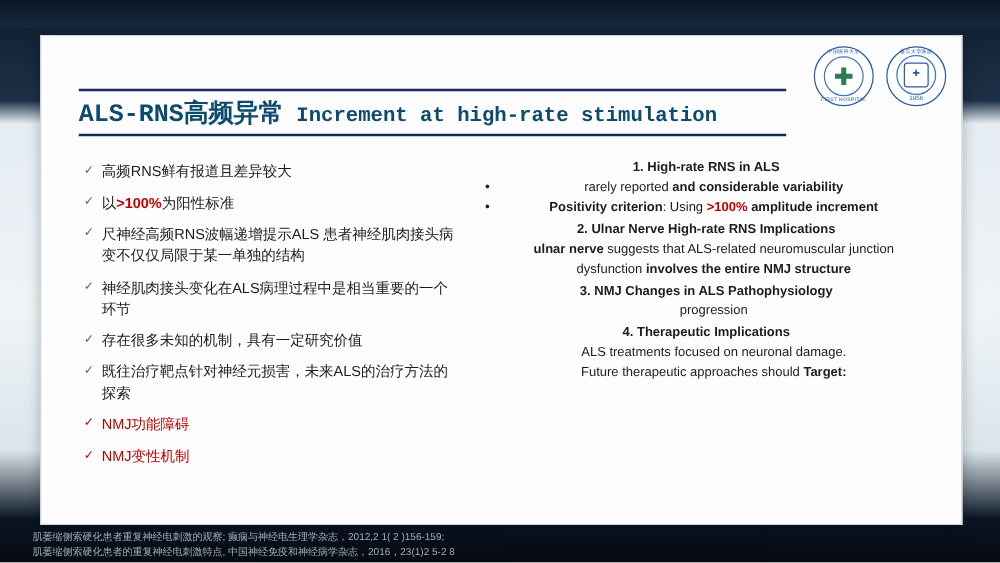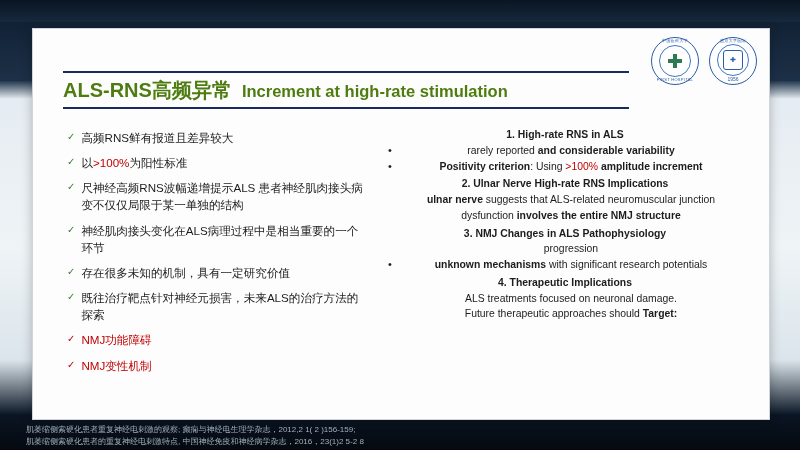--- a/index.html
+++ b/index.html
@@ -99,23 +99,23 @@
     width: 566px; height: 2px;
     background: #1a2a5e;
     margin-bottom: 4px;
   }
   .title-line-bottom {
     width: 566px; height: 2px;
     background: #1a2a5e;
     margin-top: 3px;
   }
   .title {
-    font-family: Liberation Sans, sans-serif;
+    font-family: Liberation Mono, monospace;
     font-size: 20px;
-    color: #4d7c0f;
+    color: #0c4a6e;
     font-weight: bold;
     white-space: nowrap;
   }
   .title .en {
     font-size: 16.5px;
     padding-left: 10px;
   }
 
   .col-left {
     position: absolute;
@@ -133,21 +133,21 @@
   .bullet-mark {
     color: #3a7a3a;
     font-size: 10px;
     margin-right: 6px;
     line-height: 1.5;
     flex: none;
   }
   .bullet-mark.red { color: #c00000; }
   .bullet-text { flex: 1; }
   .red { color: #c00000; }
-  .redb { color: #c00000; font-weight: normal; }
+  .redb { color: #c00000; font-weight: bold; }
 
   .col-right {
     position: absolute;
     left: 352px; top: 96px;
     width: 360px;
     font-size: 10.4px;
     color: #1c1c1c;
     line-height: 1.42;
     text-align: center;
   }
@@ -265,21 +265,20 @@
       <div class="r-head">1. High-rate RNS in ALS</div>
       <div class="r-item dot"><span>rarely reported </span><span class="b">and considerable variability</span></div>
       <div class="r-item dot"><span class="b">Positivity criterion</span><span>: Using </span><span class="redb">&gt;100%</span><span class="b"> amplitude increment</span></div>
 
       <div class="r-head">2. Ulnar Nerve High-rate RNS Implications</div>
       <div class="r-item plain"><span class="b">ulnar nerve </span><span>suggests that ALS-related neuromuscular junction</span></div>
       <div class="r-item plain"><span>dysfunction </span><span class="b">involves the entire NMJ structure</span></div>
 
       <div class="r-head">3. NMJ Changes in ALS Pathophysiology</div>
       <div class="r-item plain">progression</div>
-      <div class="r-item dot"><span class="b">unknown mechanisms</span><span> with significant research potentials</span></div>
 
       <div class="r-head">4. Therapeutic Implications</div>
       <div class="r-item plain">ALS treatments focused on neuronal damage.</div>
       <div class="r-item plain"><span>Future therapeutic approaches should </span><span class="b">Target:</span></div>
 
     </div>
   </div>
 
   <div class="footer">
     <div>肌萎缩侧索硬化患者重复神经电刺激的观察; 癫痫与神经电生理学杂志，2012,2 1( 2 )156-159;</div>

